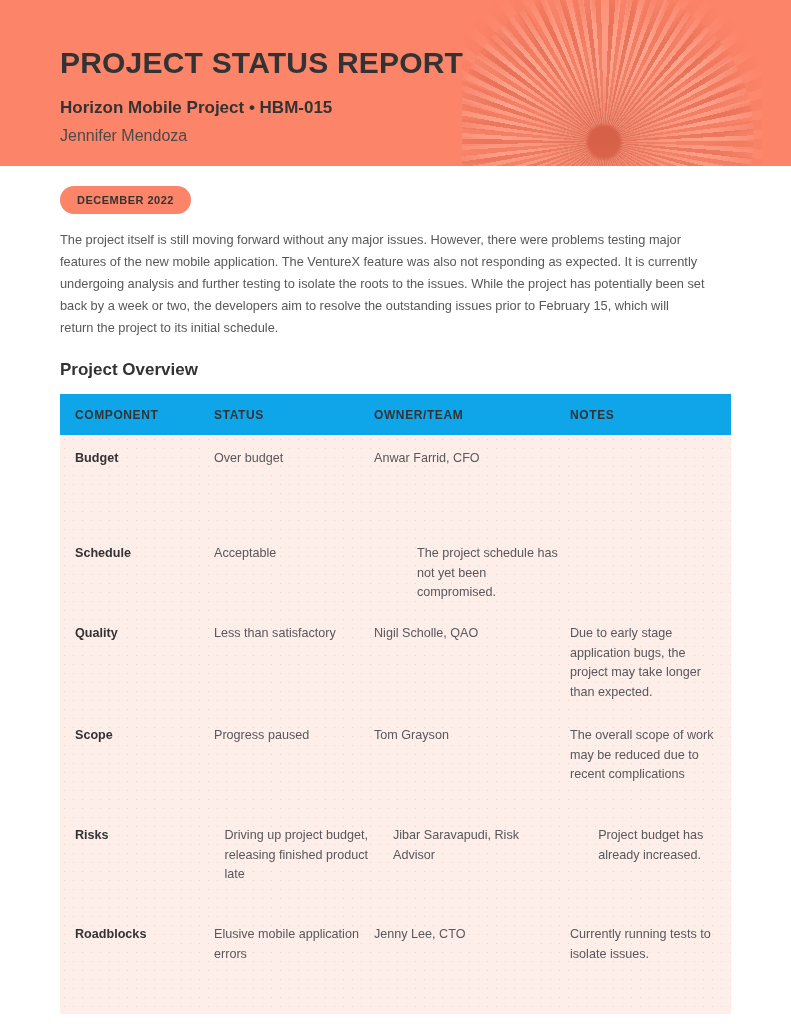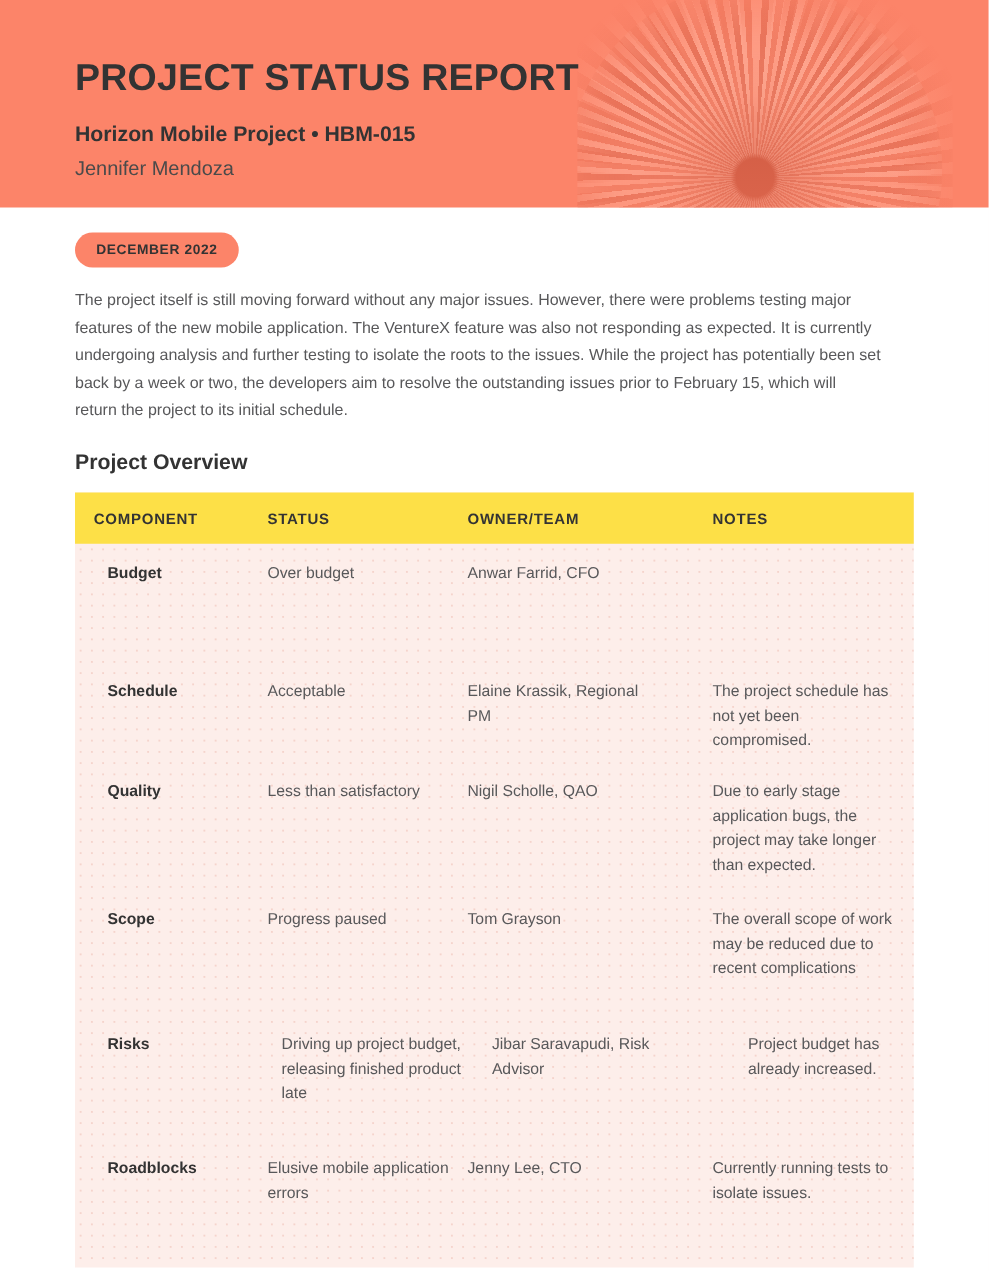--- a/index.html
+++ b/index.html
@@ -154,21 +154,21 @@
     right:0;
     top:41px;
     bottom:0;
     background-image:radial-gradient(rgba(226,150,135,0.30) 0.7px, rgba(0,0,0,0) 0.8px);
     background-size:9px 9px;
     pointer-events:none;
   }
 
   .table-header {
     display:flex;
-    background:#fde047;
+    background:#0ea5e9;
     height:41px;
     align-items:center;
   }
   .table-header .th {
     font-size:12px;
     font-weight:700;
     letter-spacing:0.6px;
     color:#333333;
   }
 
@@ -186,21 +186,21 @@
     font-weight:700;
     color:#333333;
   }
 
   
   .c-component { width:154px; padding-left:15px; }
   .c-status    { width:160px; }
   .c-owner     { width:153px; }
   .c-notes     { width:189px;padding-left:43px; }
 
-  .row .c-component { padding-left:26px; }
+  .row .c-component { padding-left:15px; }
 
   .r-budget     { height:95px; padding-top:14px; }
   .r-schedule   { height:80px; padding-top:14px; }
   .r-quality    { height:102px; padding-top:14px; }
   .r-scope      { height:100px; padding-top:14px; }
   .r-risks      { height:99px; padding-top:14px;gap:23px; }
   .r-roadblocks { height:78px; padding-top:14px; }
 
   .table-footer-pad { height:25px; }
 </style>
@@ -240,21 +240,20 @@
 
     <div class="row r-budget">
       <div class="cell component c-component">Budget</div>
       <div class="cell c-status">Over budget</div>
       <div class="cell c-owner">Anwar Farrid, CFO</div>
     </div>
 
     <div class="row r-schedule">
       <div class="cell component c-component">Schedule</div>
       <div class="cell c-status">Acceptable</div>
-      <div class="cell c-owner">Elaine Krassik, Regional PM</div>
       <div class="cell c-notes">The project schedule has not yet been compromised.</div>
     </div>
 
     <div class="row r-quality">
       <div class="cell component c-component">Quality</div>
       <div class="cell c-status">Less than satisfactory</div>
       <div class="cell c-owner">Nigil Scholle, QAO</div>
       <div class="cell c-notes">Due to early stage application bugs, the project may take longer than expected.</div>
     </div>
 

